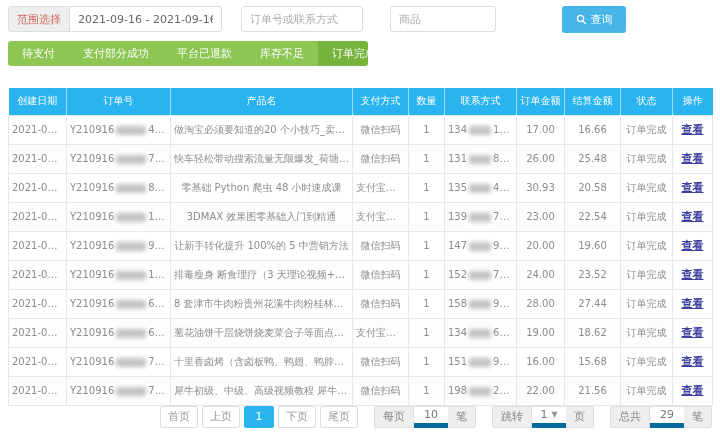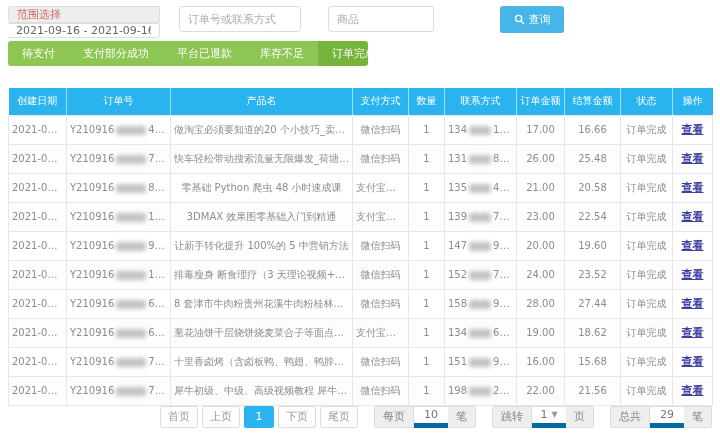--- a/index.html
+++ b/index.html
@@ -2,21 +2,21 @@
 <html><head>
 <meta charset="utf-8">
 <style>
   * { margin:0; padding:0; box-sizing:border-box; }
   html,body { width:720px; height:435px; background:#fff; overflow:hidden;
     font-family:"DejaVu Sans","Liberation Sans",sans-serif; }
   .page { padding:6px 8px; }
 
   
   .filter-bar { display:flex; align-items:center; height:26px; margin-bottom:9px; }
-  .input-group { display:flex; height:26px;flex-direction:column; }
+  .input-group { display:flex; height:26px; }
   .addon { background:#eeeeee; border:1px solid #ddd; font-size:11px; color:#888;
     display:flex; align-items:center; padding:0 8px; white-space:nowrap; }
   .range-addon { color:#d0665c; border-radius:3px 0 0 3px; }
   .input { height:26px; border:1px solid #ddd; font-size:11px; color:#666; padding:0 8px;
     outline:none; background:#fff; font-family:inherit; }
   .input::placeholder { color:#aaa; }
   .date-input { width:152px; border-left:none; border-radius:0 3px 3px 0; }
   .order-input { width:122px; margin-left:19px; border-radius:3px; }
   .product-input { width:106px; margin-left:27px; border-radius:3px; }
   .search-btn { margin-left:66px; height:27px; width:64px; background:#47b5e8; border:none;
@@ -145,21 +145,21 @@
         <td>订单完成</td>
         <td><a class="view-link">查看</a></td>
       </tr>
         <tr>
         <td>2021-09-16</td>
         <td><span>Y210916</span><span class="redact order"></span><span>8141</span></td>
         <td>零基础 Python 爬虫 48 小时速成课</td>
         <td>支付宝扫码</td>
         <td>1</td>
         <td><span>135</span><span class="redact phone"></span><span>4793</span></td>
-        <td>21.00</td>
+        <td>30.93</td>
         <td>20.58</td>
         <td>订单完成</td>
         <td><a class="view-link">查看</a></td>
       </tr>
         <tr>
         <td>2021-09-16</td>
         <td><span>Y210916</span><span class="redact order"></span><span>1786</span></td>
         <td>3DMAX 效果图零基础入门到精通</td>
         <td>支付宝扫码</td>
         <td>1</td>

